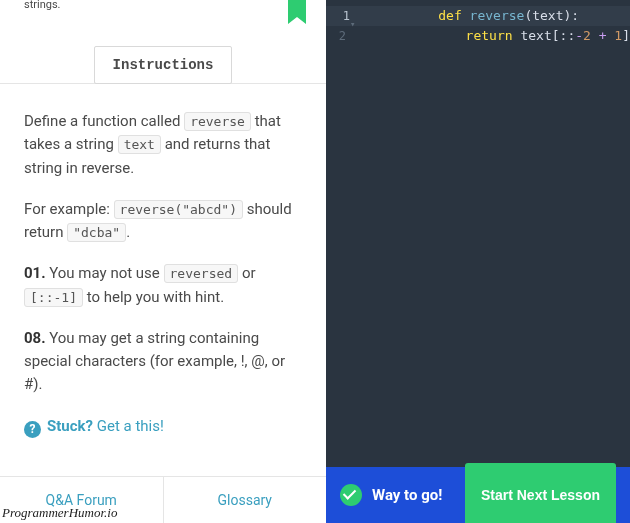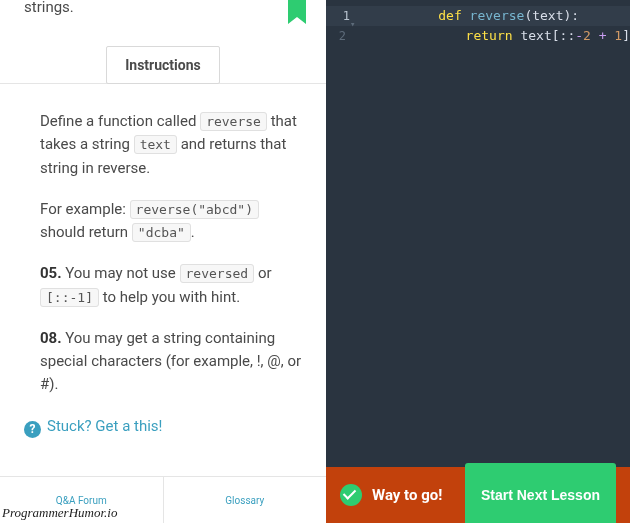--- a/index.html
+++ b/index.html
@@ -2,57 +2,57 @@
 <html><head>
 <meta charset="utf-8">
 <style>
 * { margin:0; padding:0; box-sizing:border-box; }
 body { font-family: -apple-system, BlinkMacSystemFont, "Segoe UI", Roboto, Helvetica, Arial, sans-serif; width:630px; height:523px; overflow:hidden; position:relative; background:#fff; color:#333; }
 .layout { display:flex; width:630px; height:523px; }
 .left { width:326px; height:523px; position:relative; background:#fff; display:flex; flex-direction:column; }
 .right { width:304px; height:523px; background:#2a3440; position:relative; }
 
 
-.top-strip { height:39px; position:relative; padding:0 24px; color:#5b5b5b; font-size:15px; }
+.top-strip { height:39px; position:relative; padding:0 24px; color:#5b5b5b; font-size:11px; }
 .top-text-frag { position:absolute; top:-2px; left:24px; color:#4a4a4a; }
 .bookmark { position:absolute; right:18px; top:0px; }
 
 
 .tab-row { display:flex; justify-content:center; margin-top:6px; }
-.tab { border:1px solid #d9d9d9; background:#fff; padding:10px 18px; font-weight:700; color:#4a4a4a; font-size:14px; border-radius:2px; position:relative; top:1px; }
+.tab { border:1px solid #d9d9d9; background:#fff; padding:10px 18px; font-weight:700; color:#4a4a4a; font-size:14px; border-radius:2px; position:relative; top:1px;font-family:Liberation Mono, monospace; }
 
 
 .body { border-top:1px solid #e5e5e5; padding:26px 24px 18px 24px; color:#4a4a4a; font-size:15px; line-height:1.55; flex:1; overflow:hidden; }
-.body p { margin-bottom:18px;margin-left:16px; }
+.body p { margin-bottom:18px; }
 code.inline { background:#f7f7f7; border:1px solid #e0e0e0; border-radius:3px; padding:1px 5px; font-family: Menlo, Consolas, monospace; font-size:13px; color:#555; }
 .rule-num { font-weight:700; color:#333; }
 .hint-row { margin-top:6px; color:#3a9fbf; font-size:15px; }
 .hint-row .q { display:inline-block; width:17px; height:17px; border-radius:50%; background:#3a9fbf; color:#fff; font-weight:700; font-size:12px; line-height:17px; text-align:center; margin-right:6px; vertical-align:-2px; }
-.hint-row .stuck { font-weight:400; }
+.hint-row .stuck { font-weight:700; }
 
 
 .footer { height:47px; border-top:1px solid #e5e5e5; display:flex; margin-top:auto; }
-.footer .ftab { flex:1; display:flex; align-items:center; justify-content:center; color:#3a9fbf; font-size:10px; border-right:1px solid #e5e5e5; }
+.footer .ftab { flex:1; display:flex; align-items:center; justify-content:center; color:#3a9fbf; font-size:14px; border-right:1px solid #e5e5e5; }
 .footer .ftab:last-child { border-right:none; }
 .code-area { position:absolute; left:0; top:6px; right:0; font-family: Menlo, Consolas, monospace; font-size:13px; line-height:20px; }
 .code-line { display:flex; height:20px; align-items:center; }
 .code-line.hl { background:#323d4a; }
 .ln { width:34px; text-align:right; padding-right:10px; color:#5d6b7a; font-size:12px; }
 .ln.hl { color:#b9c4cf; }
 .code { white-space:pre; }
 .tok-kw { color:#fde047; }
 .tok-fn { color:#78b6d0; }
 .tok-default { color:#d8dee9; }
 .tok-par { color:#d8dee9; }
 .tok-op { color:#c89df0; }
 .tok-num { color:#d19a66; }
 .gutter-fold { position:absolute; left:24px; top:8px; color:#5d6b7a; font-size:9px; }
 
 
-.status-bar { position:absolute; left:0; right:0; bottom:0; height:56px; background:#c2410c; display:flex; align-items:center; padding:0 14px; justify-content:space-between; }
+.status-bar { position:absolute; left:0; right:0; bottom:0; height:56px; background:#1d4ed8; display:flex; align-items:center; padding:0 14px; justify-content:space-between; }
 .status-left { display:flex; align-items:center; gap:10px; color:#fff; font-weight:700; font-size:15px; }
 .check { width:22px; height:22px; border-radius:50%; background:#2ecc71; position:relative; }
 .check::after { content:""; position:absolute; left:6px; top:3px; width:5px; height:10px; border-right:2.5px solid #fff; border-bottom:2.5px solid #fff; transform:rotate(45deg); }
 .next-btn { background:#2ecc71; color:#fff; font-weight:700; font-size:14px; padding:24px 16px; border-radius:3px; border:none; box-shadow:0 2px 0 #27ae60; }
 
 
 .watermark { position:absolute; left:2px; bottom:2px; font-style:italic; font-family: Georgia, 'Times New Roman', serif; color:#222; font-size:13px; z-index:50; text-shadow:0 0 2px #fff; }
 </style>
 </head>
 <body>
@@ -73,21 +73,21 @@
     </div>
 
     <div class="body">
       <p>
         <span>Define a function called </span><code class="inline">reverse</code><span> that takes a string </span><code class="inline">text</code><span> and returns that string in reverse.</span>
       </p>
       <p>
         <span>For example: </span><code class="inline">reverse("abcd")</code><span> should return </span><code class="inline">"dcba"</code><span>.</span>
       </p>
       <p>
-        <span class="rule-num">05.</span><span> You may not use </span><code class="inline">reversed</code><span> or </span><code class="inline">[::-1]</code><span> to help you with hint.</span>
+        <span class="rule-num">01.</span><span> You may not use </span><code class="inline">reversed</code><span> or </span><code class="inline">[::-1]</code><span> to help you with hint.</span>
       </p>
       <p>
         <span class="rule-num">08.</span><span> You may get a string containing special characters (for example, !, @, or #).</span>
       </p>
       <div class="hint-row">
         <span class="q">?</span><span class="stuck">Stuck?</span><span> Get a this!</span>
       </div>
     </div>
 
     <div class="footer">

